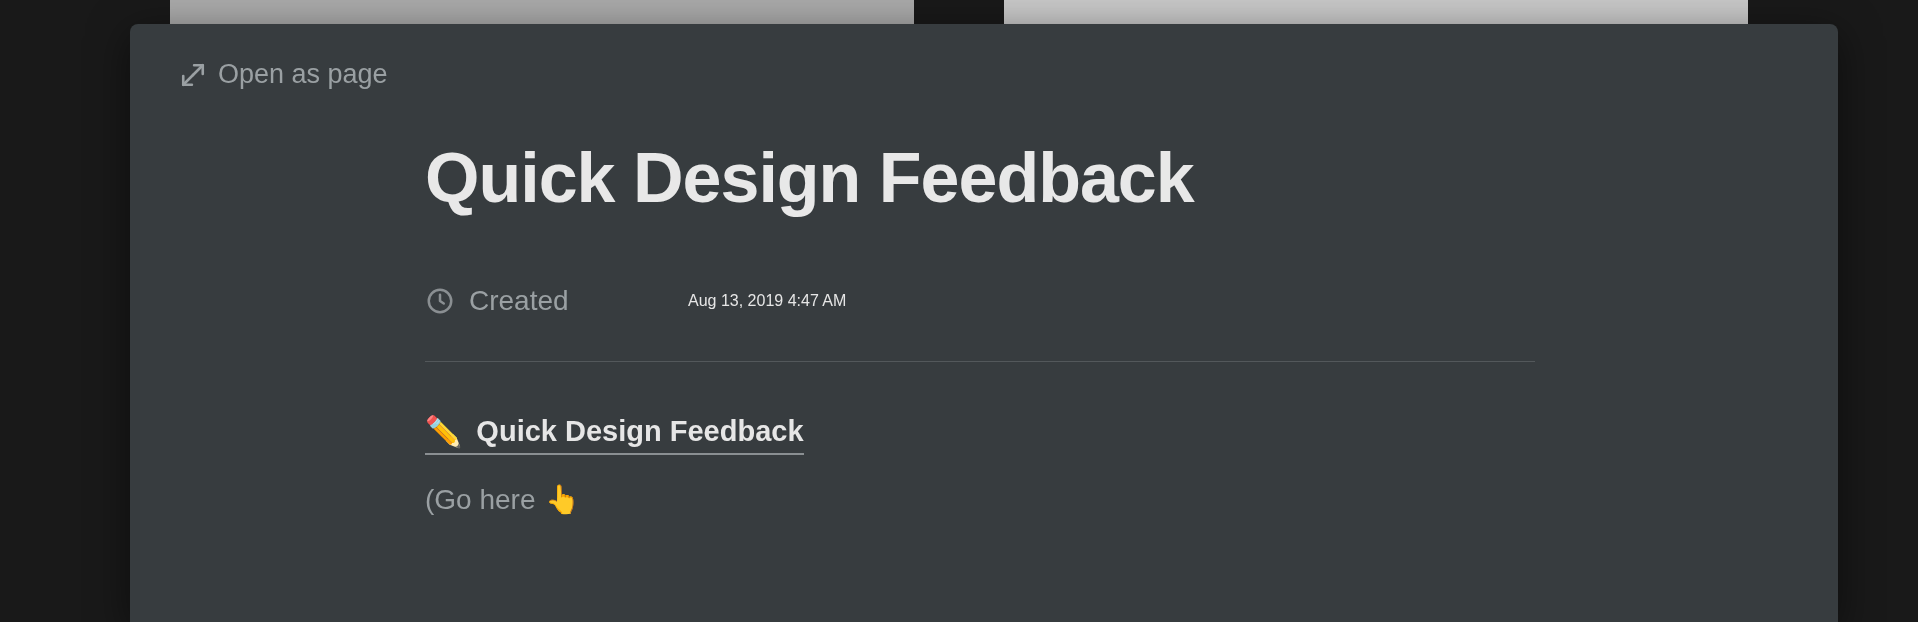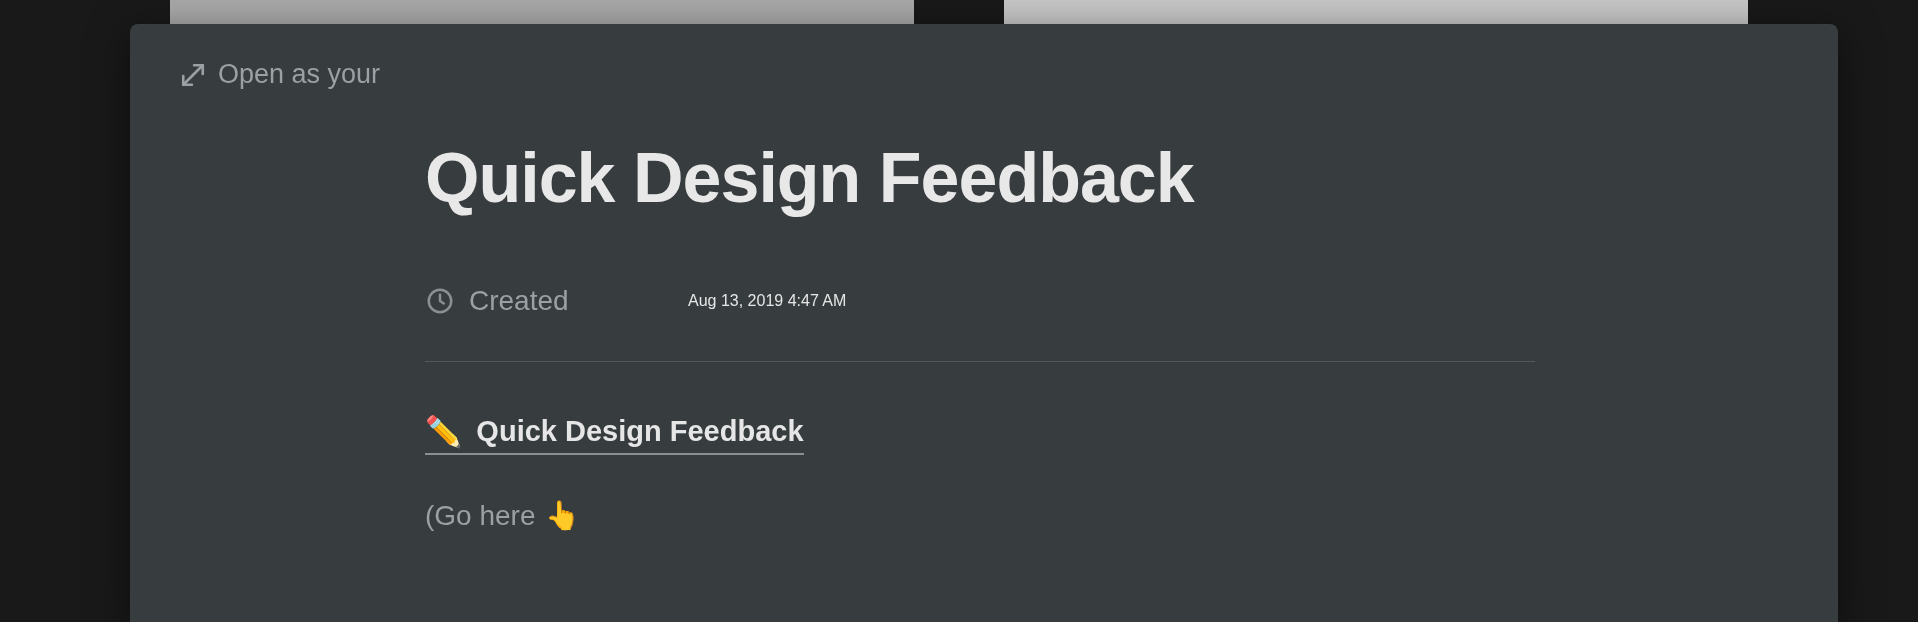--- a/index.html
+++ b/index.html
@@ -128,21 +128,20 @@
     .pencil-emoji {
       font-size: 30px;
     }
     .body-sub {
       font-size: 28px;
       color: #9aa0a3;
       display: flex;
       align-items: center;
       gap: 6px;
       flex-wrap: wrap;
-      margin-top: 16px;
     }
     .pointing-emoji {
       font-size: 28px;
       margin: 0 4px;
     }
   </style>
 </head>
 <body>
 
 <div class="backdrop-cards">
@@ -153,21 +152,21 @@
 <div class="modal">
   <div class="open-as-page">
     <span class="expand-icon">
       <svg viewBox="0 0 24 24" fill="none" stroke="currentColor" stroke-width="2.4" stroke-linecap="round" stroke-linejoin="round">
         <path d="M13 3 L21 3 L21 11"></path>
         <path d="M21 3 L12 12"></path>
         <path d="M11 21 L3 21 L3 13"></path>
         <path d="M3 21 L12 12"></path>
       </svg>
     </span>
-    <span>Open as your</span>
+    <span>Open as page</span>
   </div>
 
   <div class="content">
     <h1 class="page-title">Quick Design Feedback</h1>
 
     <div class="properties">
       <div class="property-row">
         <span class="property-icon">
           <svg viewBox="0 0 24 24" fill="none" stroke="currentColor" stroke-width="2" stroke-linecap="round" stroke-linejoin="round">
             <circle cx="12" cy="12" r="9"></circle>

